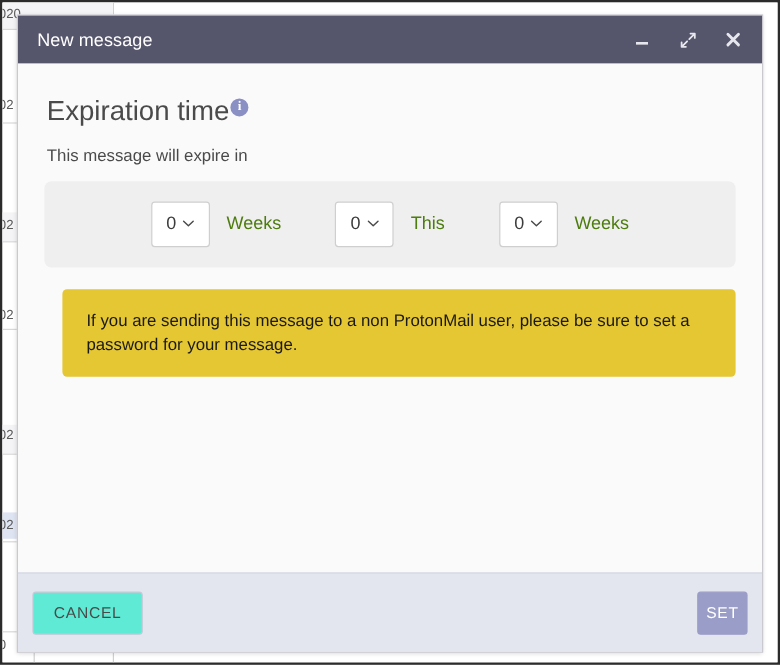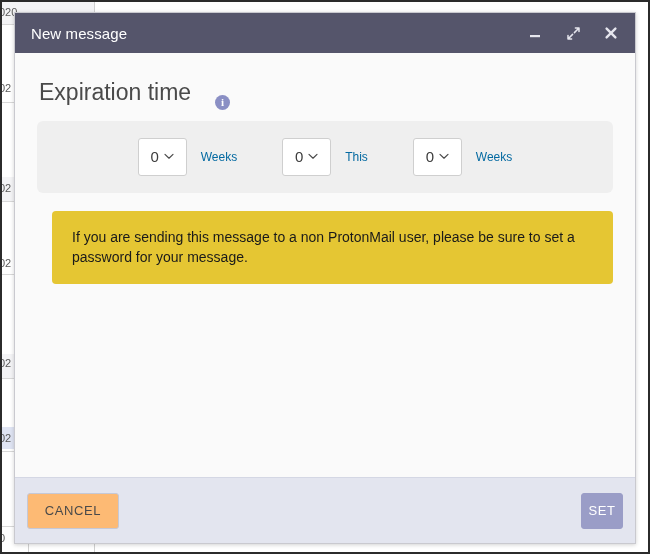--- a/index.html
+++ b/index.html
@@ -116,22 +116,22 @@
   .modal-body {
     flex: 1 1 auto;
     background: #fafafa;
     padding: 26px 22px 0 22px;
     box-sizing: border-box;
     overflow: hidden;
   }
 
   .heading-row {
     display: flex;
-    align-items: flex-end;
-    gap: 24px;
+    align-items: flex-start;
+    gap: 1px;
     margin: 0 0 4px 2px;
   }
   .heading {
     font-size: 23px;
     color: #4a4a4a;
     font-weight: normal;
     margin: 0;
     line-height: 1.2;
   }
   .info-icon {
@@ -187,22 +187,22 @@
     box-sizing: border-box;
   }
   .select-value {
     font-size: 15px;
     color: #3c3c3c;
   }
   .chev {
     display: block;
   }
   .unit-label {
-    font-size: 12px;
-    color: #0369a1;
+    font-size: 15px;
+    color: #4d7c0f;
     margin-left: 14px;
   }
 
   
   .warning {
     margin-top: 18px;
     background: #e5c633;
     border-radius: 4px;
     padding: 16px 20px 17px 20px;
     font-size: 14px;
@@ -228,21 +228,21 @@
     font-size: 13px;
     letter-spacing: 0.6px;
     border-radius: 3px;
     cursor: pointer;
     box-sizing: border-box;
     display: flex;
     align-items: center;
     justify-content: center;
   }
   .btn-cancel {
-    background: #fdba74;
+    background: #5eead4;
     border: 1px solid #c5c8d6;
     color: #4a4a4a;
     width: 92px;
     height: 36px;
   }
   .btn-set {
     background: #9a9dc7;
     border: 1px solid #9a9dc7;
     color: #ffffff;
     width: 42px;
@@ -307,20 +307,21 @@
       </div>
     </div>
 
     <div class="modal-body">
 
       <div class="heading-row">
         <h1 class="heading">Expiration time</h1>
         <span class="info-icon">i</span>
       </div>
 
+      <div class="subtext">This message will expire in</div>
 
       <div class="selector-panel">
 
         <div class="unit-group">
           <div class="select-box">
             <span class="select-value">0</span>
             <svg class="chev" width="10" height="7" viewBox="0 0 10 7">
               <path d="M1 1.4 L5 5.2 L9 1.4" stroke="#4a4a4a" stroke-width="1.2" fill="none" stroke-linecap="round" stroke-linejoin="round"></path>
             </svg>
           </div>

